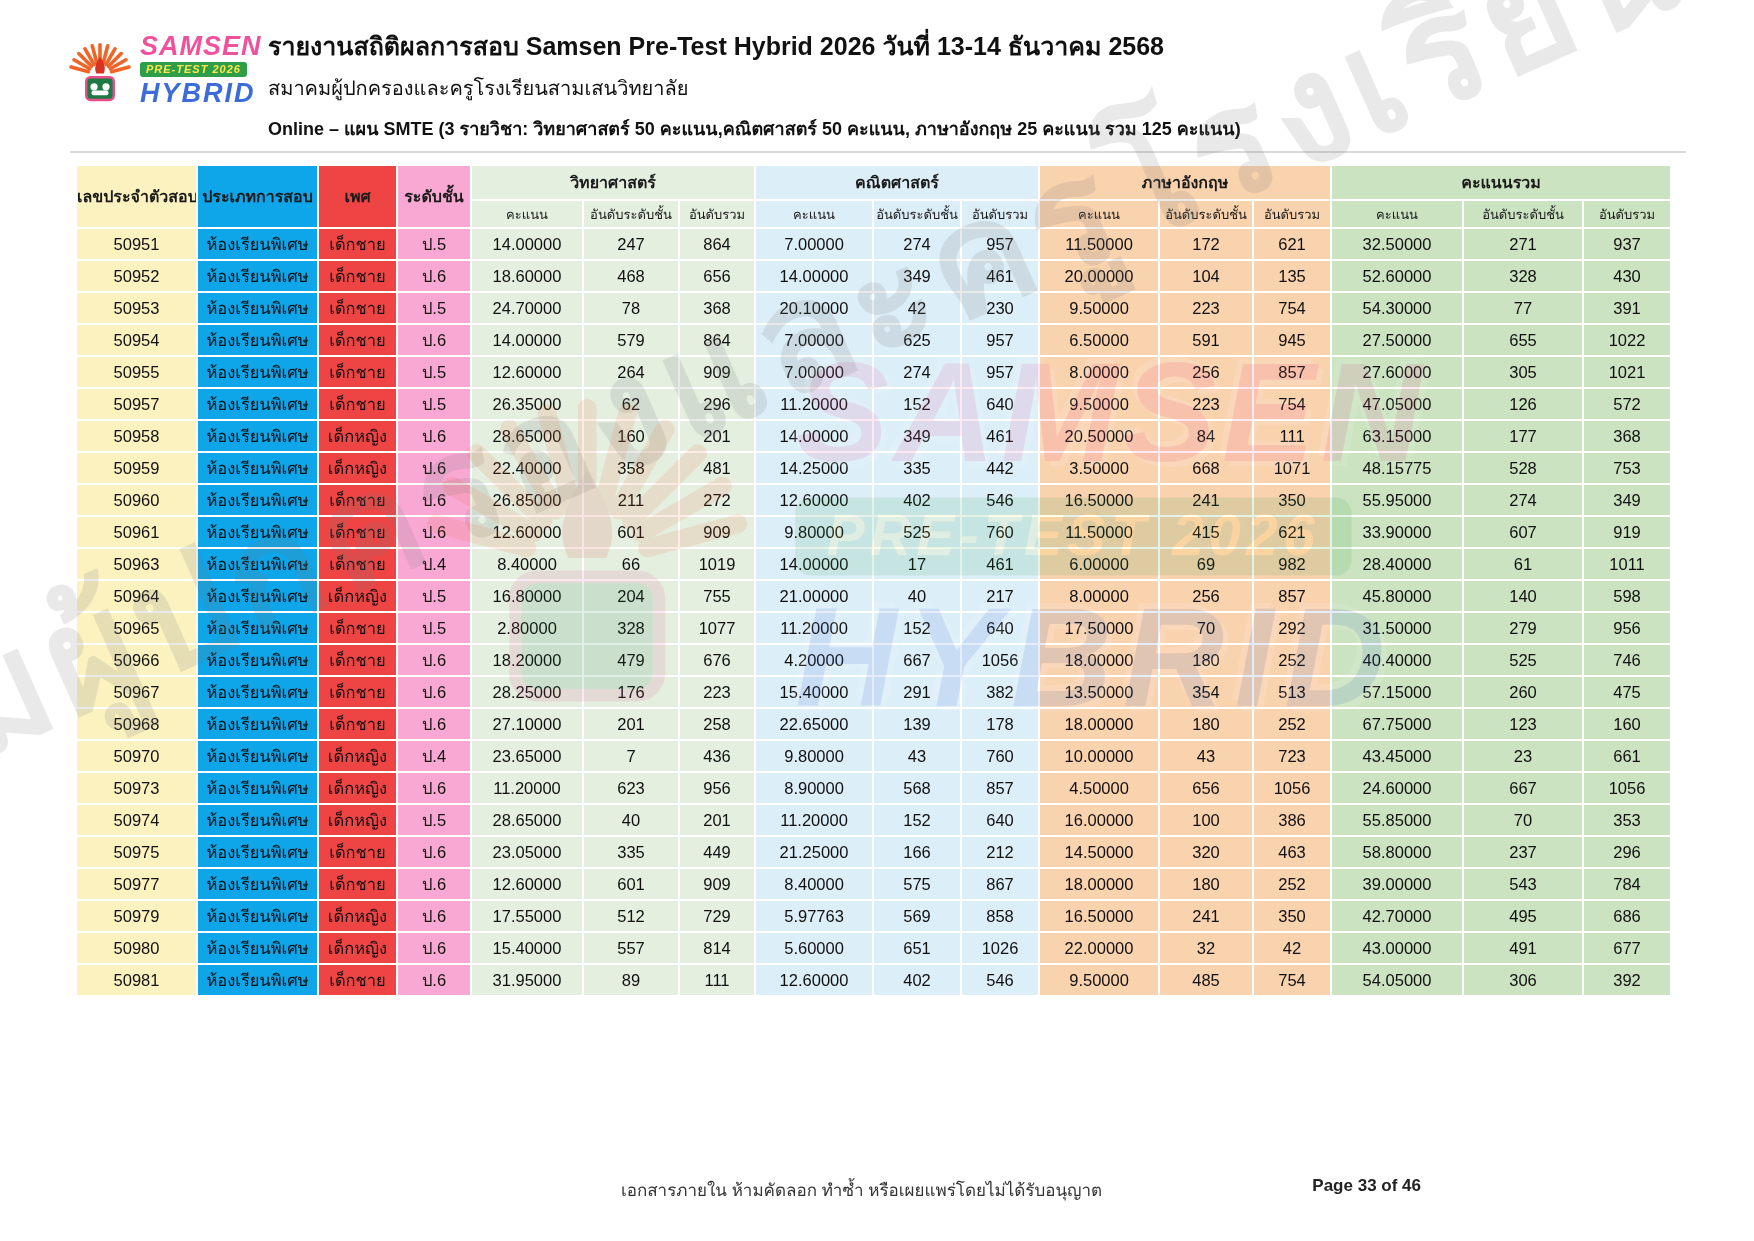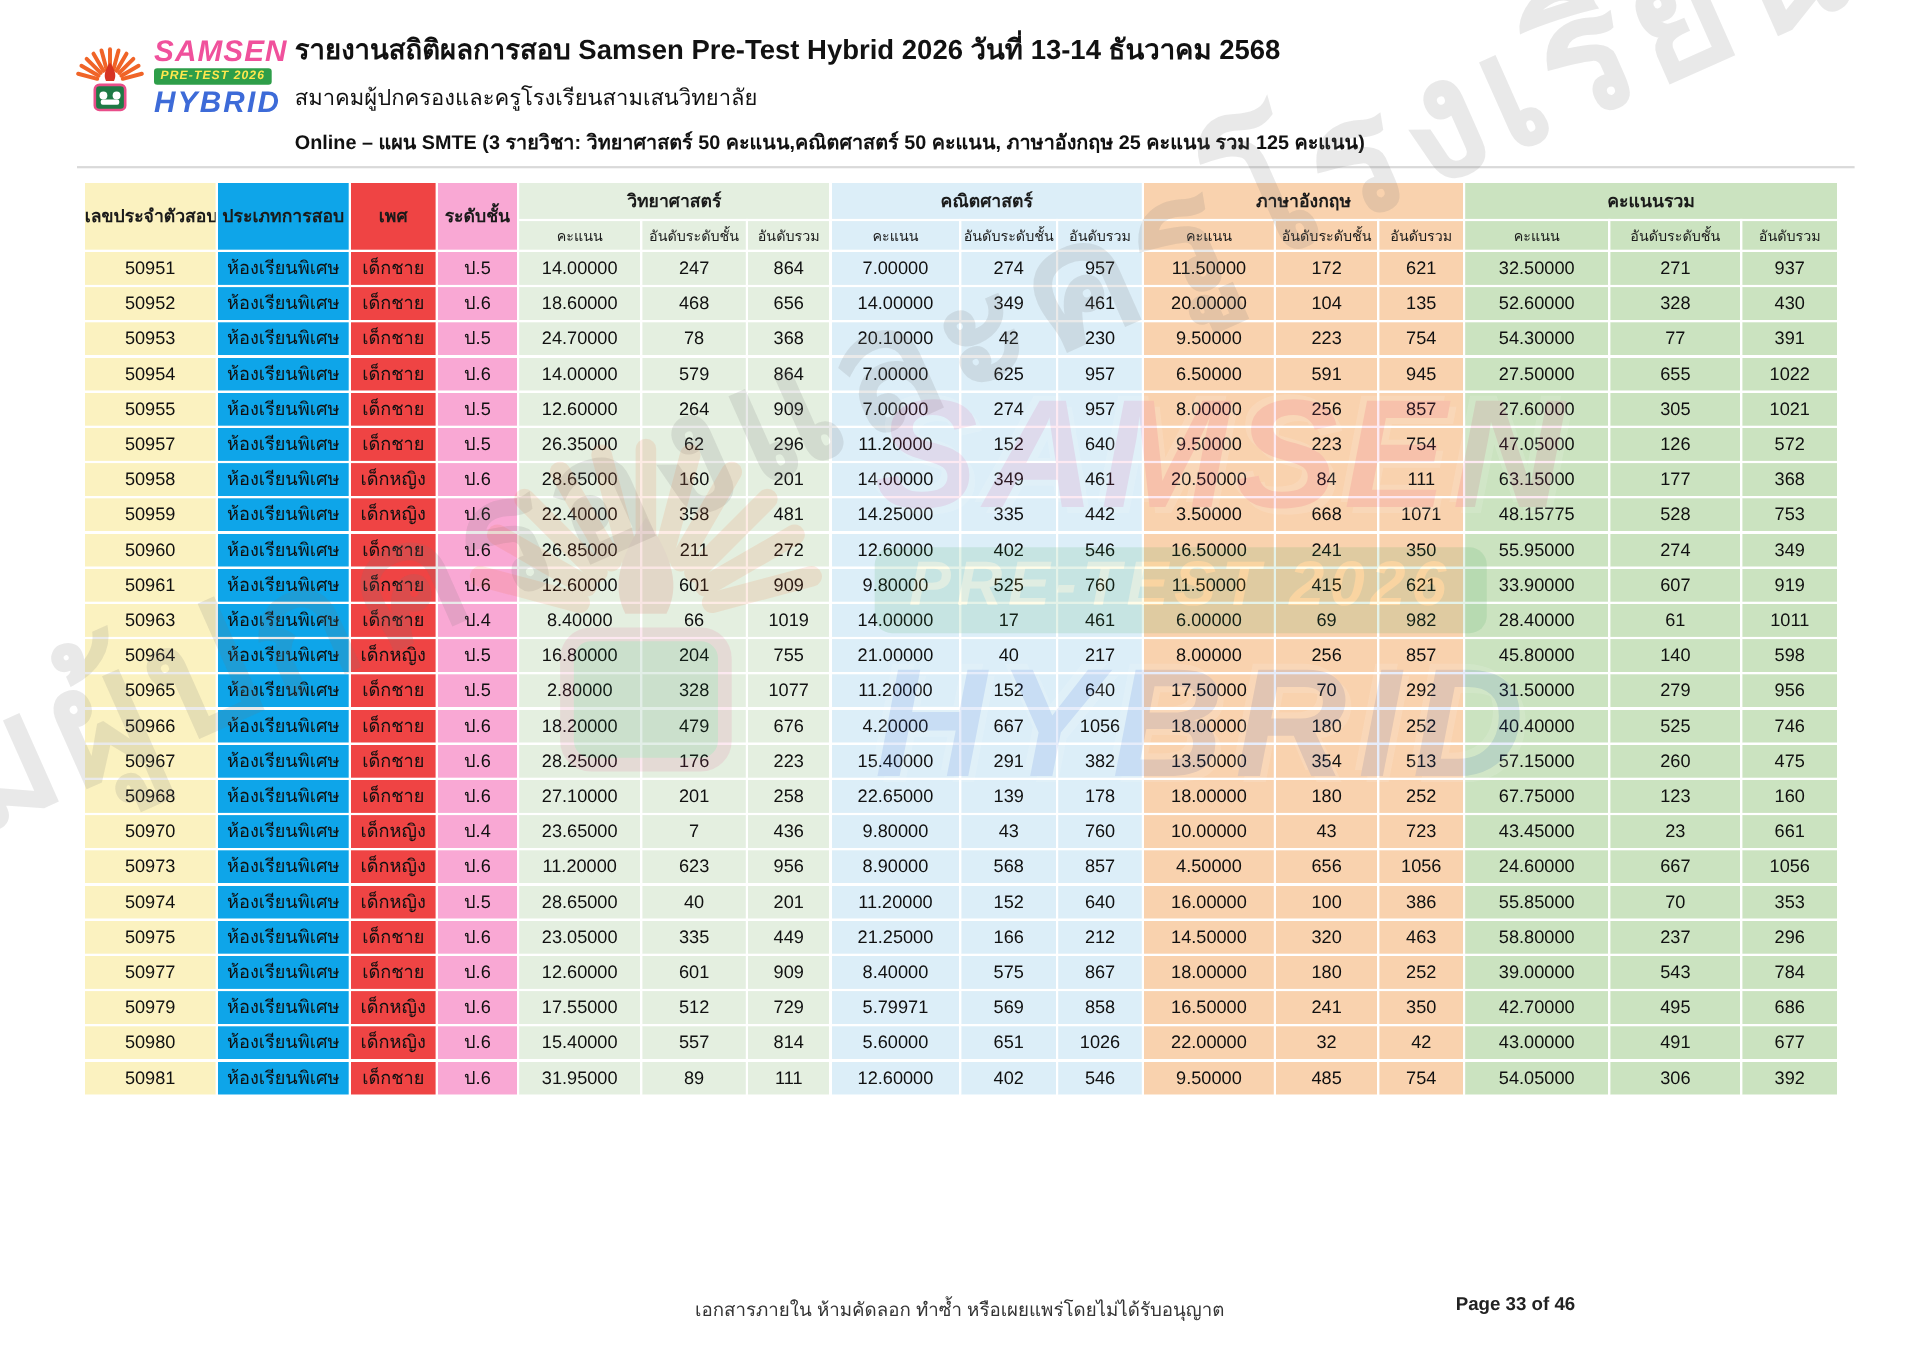--- a/index.html
+++ b/index.html
@@ -35,21 +35,21 @@
   .c-type{background:#0ea5e9;}
   .c-gender{background:#ef4444;}
   .c-grade{background:#f9a8d4;}
   .g-sci{background:#e4efe0;}
   .g-math{background:#dceef8;}
   .g-eng{background:#f9d2ae;}
   .g-total{background:#cbe3c0;}
   .gl{border-left:1px solid #d2d2d2;}
 
   
-  .ftr{position:absolute;top:1176px;left:75px;width:1595px;height:30px;}
+  .ftr{position:absolute;top:1176px;left:64px;width:1595px;height:30px;}
   .notice{position:absolute;left:0;right:0;text-align:center;font-size:17px;color:#333;}
   .pagenum{position:absolute;right:238px;top:0;font-size:17px;font-weight:600;color:#222;}
 
   
   .wm{position:absolute;inset:0;pointer-events:none;z-index:6;}
   .wm-text{position:absolute;left:-420px;top:760px;transform:rotate(-24deg);transform-origin:0 50%;
            white-space:nowrap;font-size:150px;font-weight:700;letter-spacing:8px;
            color:rgba(120,120,120,0.16);}
   .wm-logo{position:absolute;left:400px;top:300px;transform:scale(5.2);transform-origin:top left;
            opacity:0.12;}
@@ -525,21 +525,21 @@
             <td class="g-total gl">784</td>
           </tr>
           <tr>
             <td class="c-id">50979</td>
             <td class="c-type">ห้องเรียนพิเศษ</td>
             <td class="c-gender">เด็กหญิง</td>
             <td class="c-grade">ป.6</td>
             <td class="g-sci">17.55000</td>
             <td class="g-sci gl">512</td>
             <td class="g-sci gl">729</td>
-            <td class="g-math">5.79971</td>
+            <td class="g-math">5.97763</td>
             <td class="g-math gl">569</td>
             <td class="g-math gl">858</td>
             <td class="g-eng">16.50000</td>
             <td class="g-eng gl">241</td>
             <td class="g-eng gl">350</td>
             <td class="g-total">42.70000</td>
             <td class="g-total gl">495</td>
             <td class="g-total gl">686</td>
           </tr>
           <tr>

